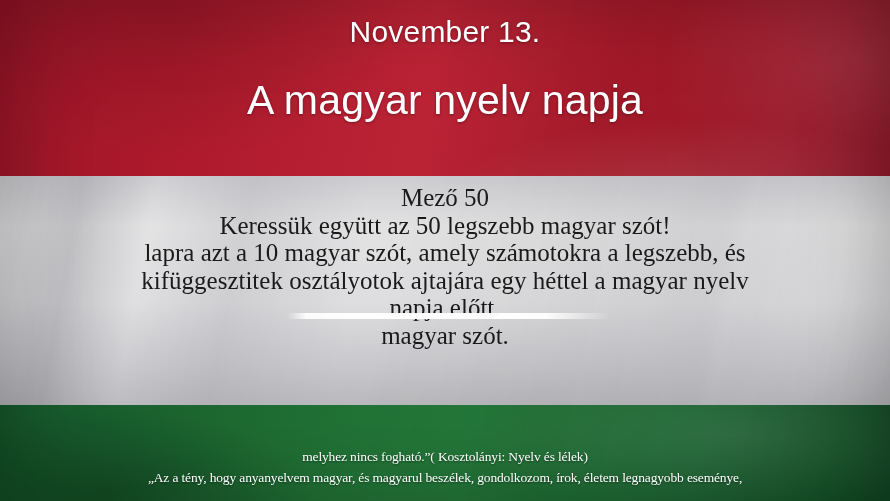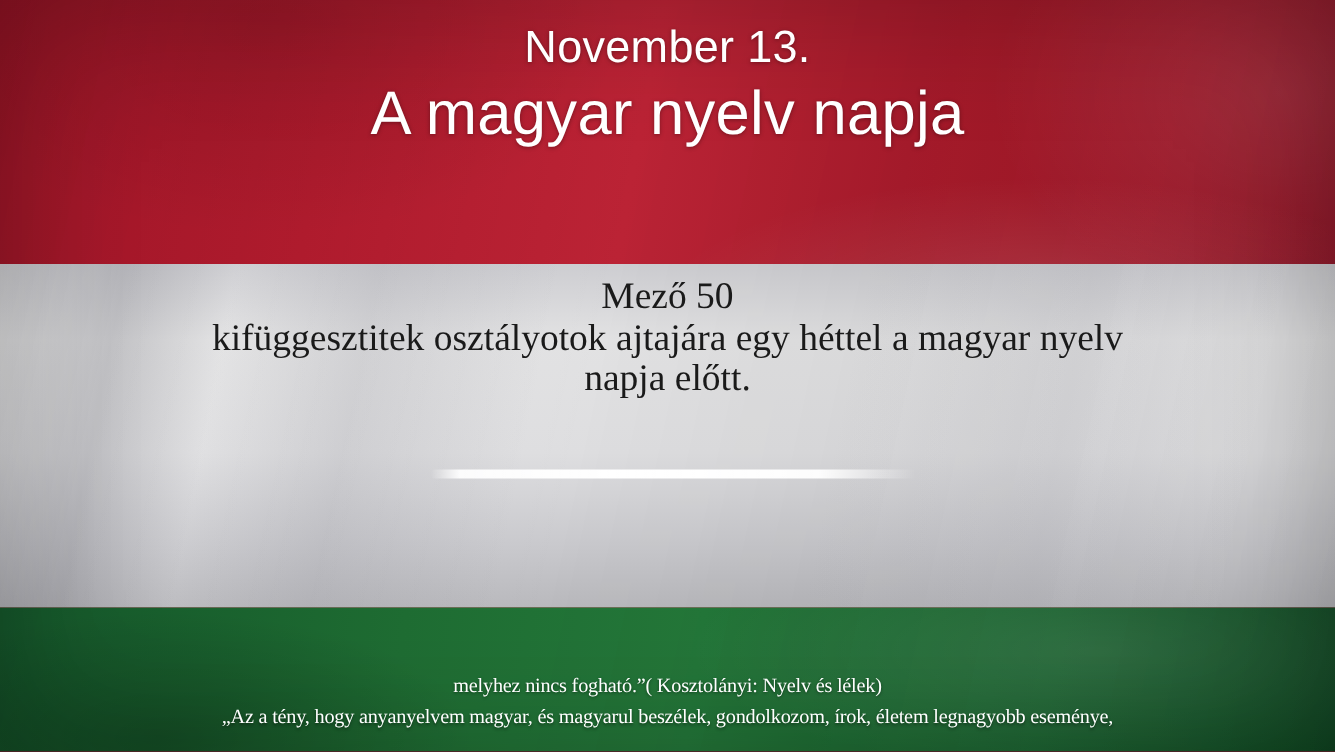--- a/index.html
+++ b/index.html
@@ -88,21 +88,21 @@
     color: #ffffff;
   }
   .title-main {
     font-size: 30px;
     font-weight: 300;
     letter-spacing: .2px;
     line-height: 1.05;
     text-shadow: 0 1px 3px rgba(0,0,0,.35);
   }
   .title-sub {
-    margin-top: 6px;
+    margin-top: 31px;
     font-size: 41px;
     font-weight: 300;
     letter-spacing: .2px;
     line-height: 1.05;
     text-shadow: 0 1px 3px rgba(0,0,0,.35);
   }
 
   
   .body-block {
     position: absolute;
@@ -161,22 +161,25 @@
   <div class="folds"></div>
   <div class="edge-vignette"></div>
 
   <div class="title-block">
     <div class="title-main">November 13.</div>
     <div class="title-sub">A magyar nyelv napja</div>
   </div>
 
   <div class="body-block">
     <div class="body-line">Mező 50</div>
+    <div class="body-line">Keressük együtt az 50 legszebb magyar szót!</div>
+    <div class="body-line">lapra azt a  10 magyar szót, amely  számotokra a legszebb, és</div>
     <div class="body-line">kifüggesztitek osztályotok ajtajára egy héttel a magyar nyelv</div>
     <div class="body-line">napja előtt.</div>
+    <div class="body-line">magyar szót.</div>
   </div>
 
   <div class="brush-underline"></div>
 
   <div class="quote-block">
     <div class="quote-line">melyhez nincs fogható.”( Kosztolányi: Nyelv és lélek)</div>
     <div class="quote-line">„Az a tény, hogy anyanyelvem magyar, és magyarul beszélek, gondolkozom, írok, életem legnagyobb eseménye,</div>
   </div>
 
 </div>

